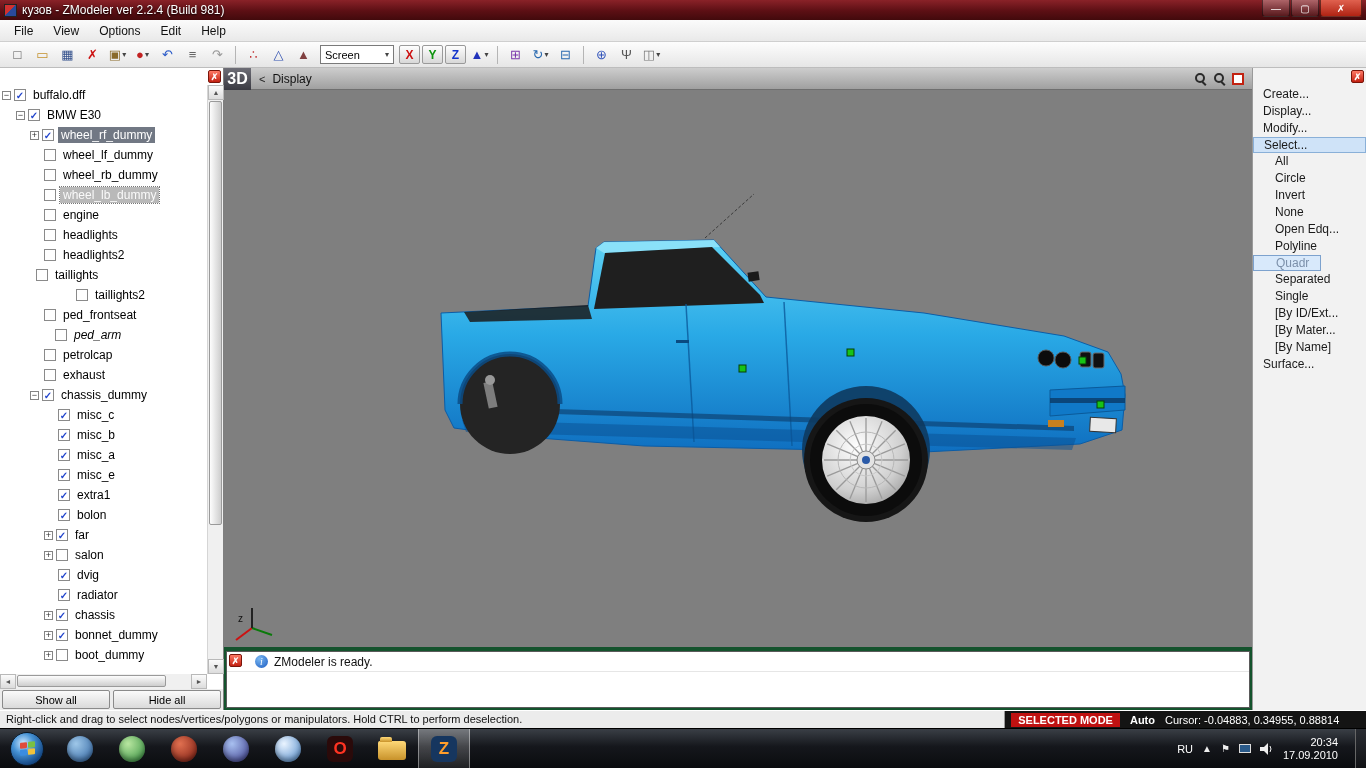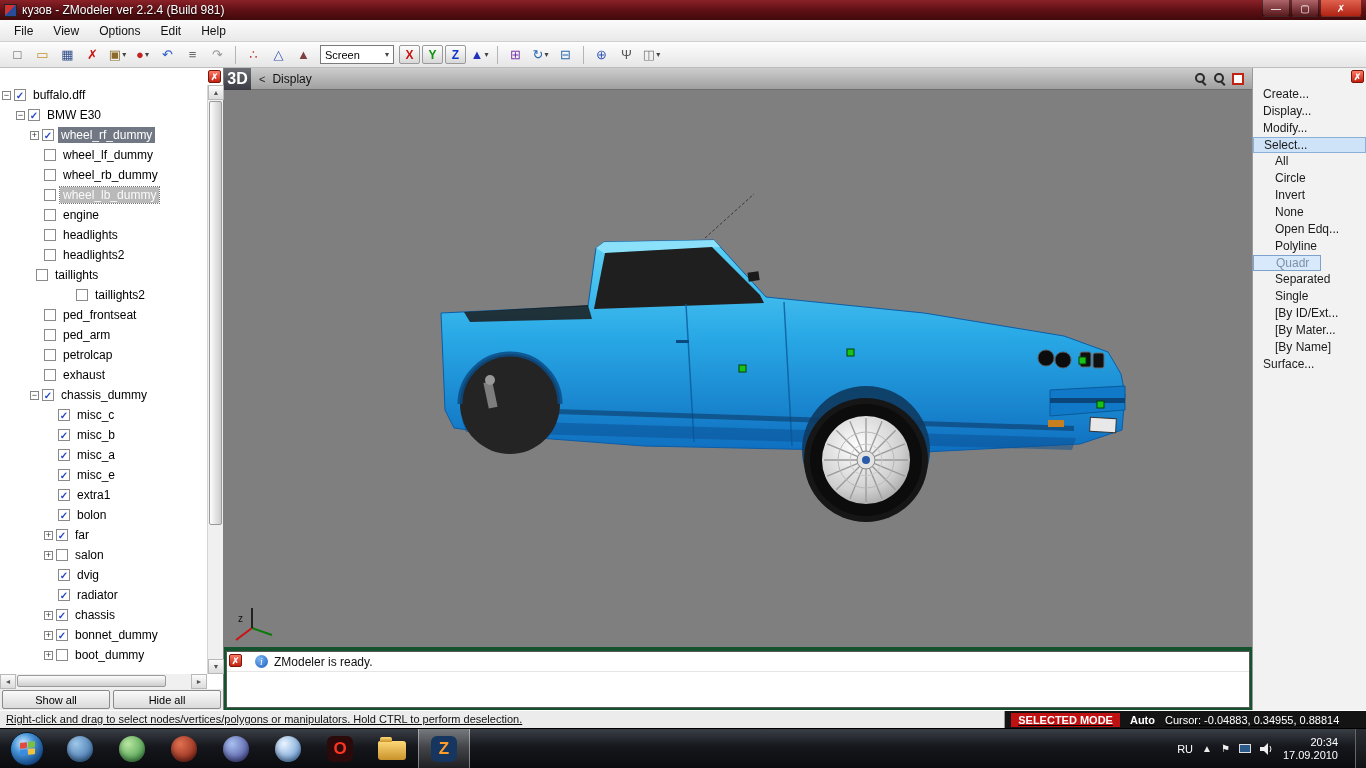--- a/index.html
+++ b/index.html
@@ -90,21 +90,21 @@
 
   
   .log-panel { position:absolute; left:226px; top:651px; width:1024px; height:57px; background:#fff; border:1px solid #5a5a5a; }
   .log-row { display:flex; align-items:center; height:20px; padding-left:28px; font-size:12px; gap:6px; border-bottom:1px solid #e6e6e6; color:#111; }
   .info-icon { width:13px; height:13px; border-radius:50%; background:radial-gradient(circle at 35% 30%,#7ab8f2,#1a5ac0);
     color:#fff; font-size:10px; font-style:italic; display:flex; align-items:center; justify-content:center;
     font-family:"Liberation Serif",serif; flex:none; }
   .log-close { position:absolute; left:2px; top:2px; }
 
   
-  .statusbar { position:absolute; left:0; top:710px; width:100%; height:18px; display:flex; font-size:11px; border-top:1px solid #fff;text-decoration:underline; }
+  .statusbar { position:absolute; left:0; top:710px; width:100%; height:18px; display:flex; font-size:11px; border-top:1px solid #fff; }
   .status-hint { flex:1; padding:2px 6px; color:#111; background:#ececec; border-right:1px solid #9a9a9a; white-space:nowrap; overflow:hidden; }
   .status-right { display:flex; align-items:center; background:#141414; color:#fff; padding:0 6px; gap:10px; }
   .mode-badge { background:var(--badge,#bf1111); color:#fff; font-weight:bold; padding:1px 7px; font-size:11px; }
   .auto-label { font-weight:bold; }
   .cursor-label { min-width:195px; }
 
   
   .taskbar { position:absolute; left:0; top:728px; width:100%; height:40px;
     background:linear-gradient(#3a3f46,#15171c 45%,#0a0b0e); display:flex; align-items:center; border-top:1px solid #000; }
   .start-orb { width:34px; height:34px; margin:0 10px; border-radius:50%; flex:none;
@@ -281,21 +281,21 @@
         <div class="tree-row" style="padding-left: 30px; margin-left: 32px;">
           <span class="exp-spacer"></span>
           <span class="checkbox"></span>
           <span class="tree-label">taillights2</span>
         </div>
         <div class="tree-row" style="padding-left: 30px;">
           <span class="exp-spacer"></span>
           <span class="checkbox"></span>
           <span class="tree-label">ped_frontseat</span>
         </div>
-        <div class="tree-row" style="padding-left: 30px;">
+        <div class="tree-row" style="padding-left: 41px; font-style: italic;">
           <span class="exp-spacer"></span>
           <span class="checkbox"></span>
           <span class="tree-label">ped_arm</span>
         </div>
         <div class="tree-row" style="padding-left: 30px;">
           <span class="exp-spacer"></span>
           <span class="checkbox"></span>
           <span class="tree-label">petrolcap</span>
         </div>
         <div class="tree-row" style="padding-left: 30px;">

